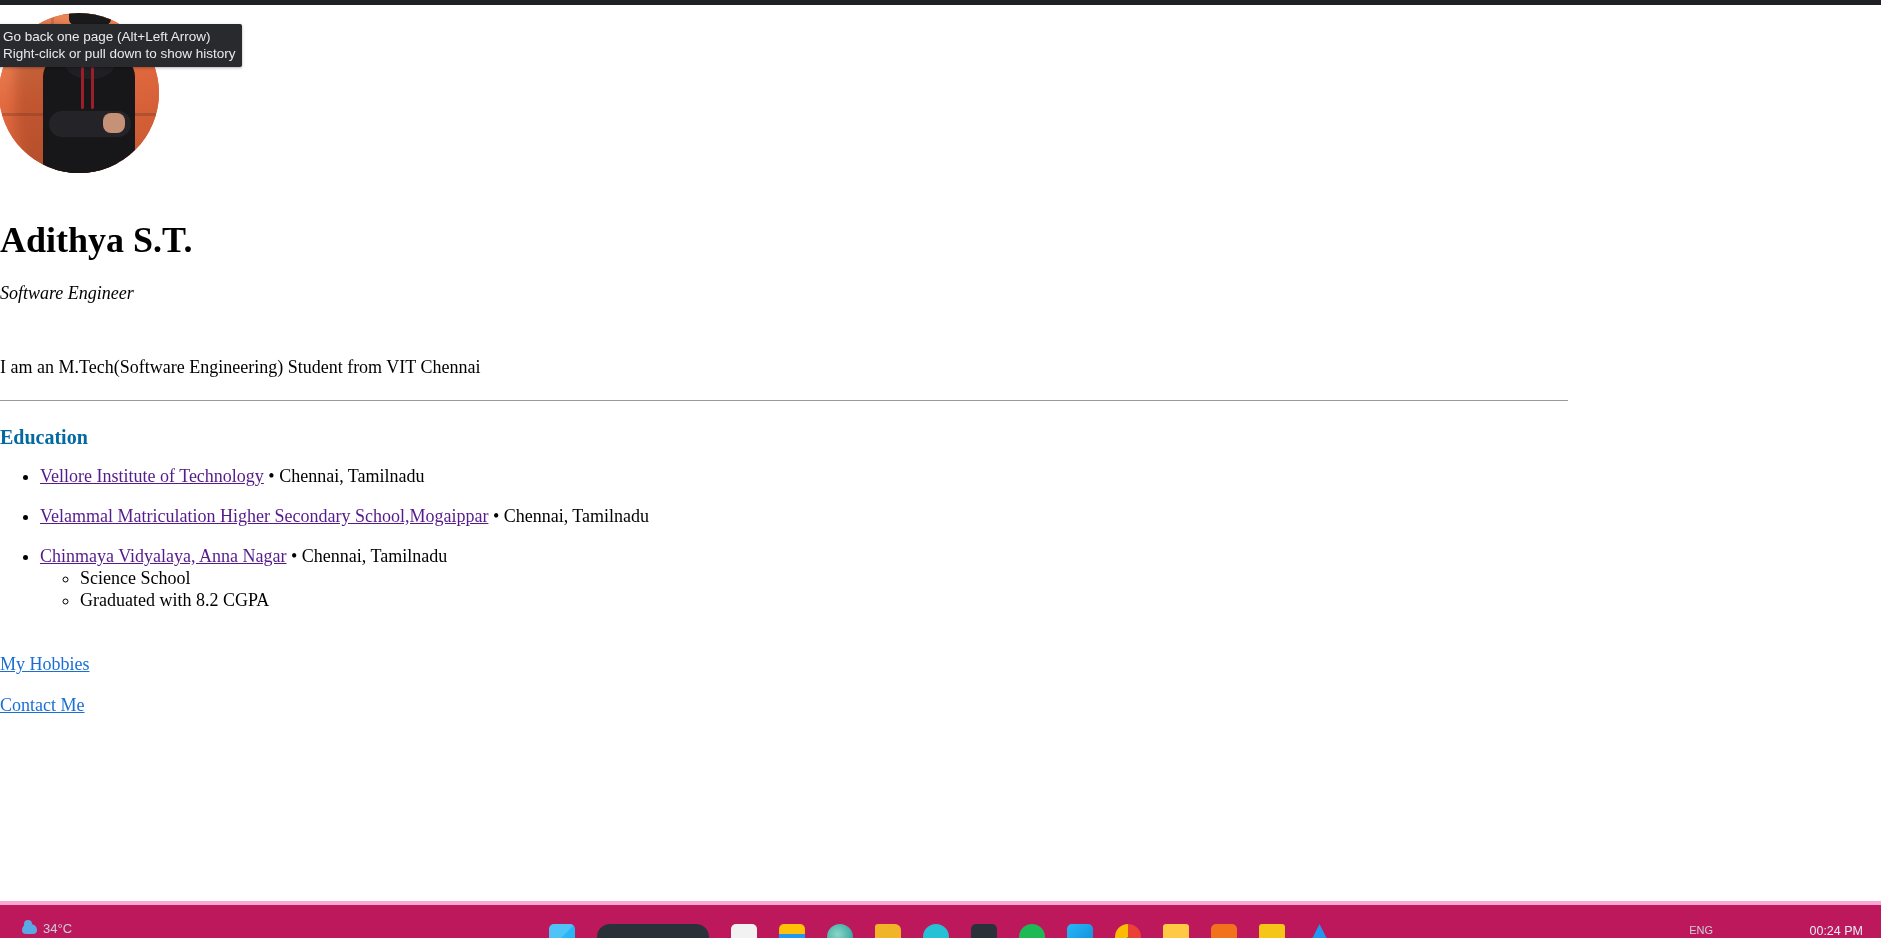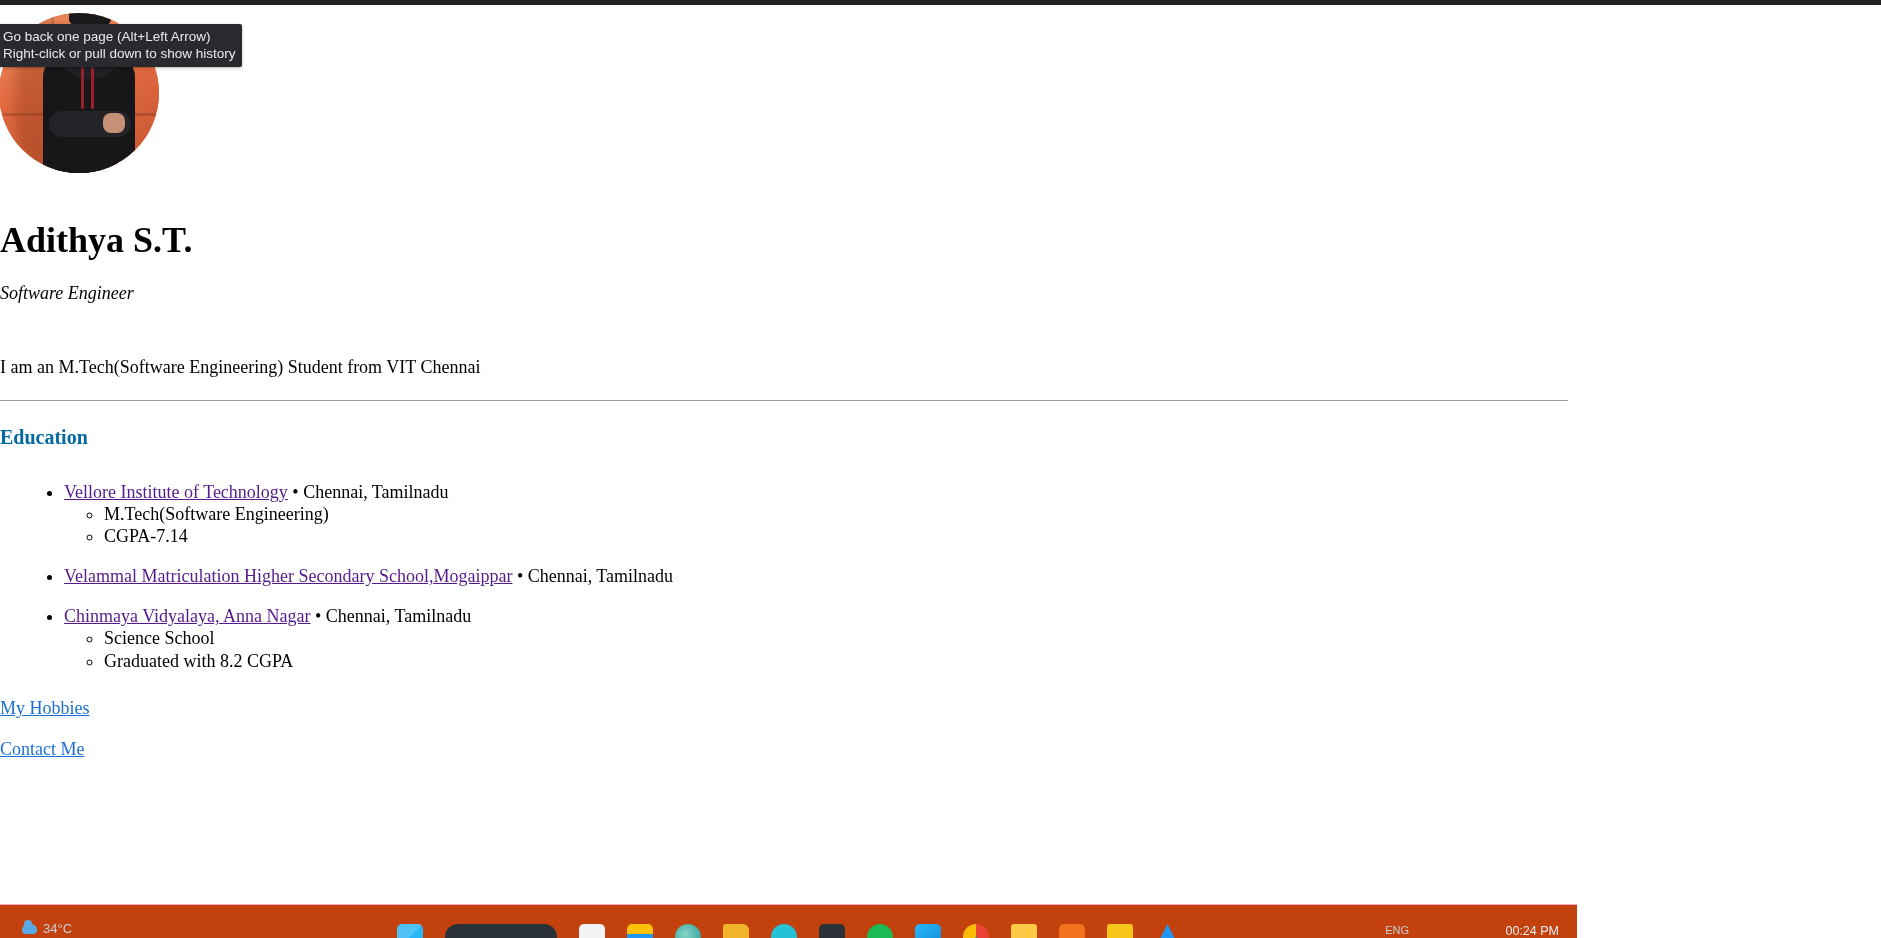--- a/index.html
+++ b/index.html
@@ -167,22 +167,22 @@
   h2.section-title {
     font-size: 20px;
     font-weight: bold;
     margin: 25px 0 0 0;
     color: #0369a1;
   }
 
   
   ul.edu-list {
     list-style: disc;
-    margin: 33px 0 0 0;
-    padding-left: 64px;
+    margin: 17px 0 0 0;
+    padding-left: 40px;
   }
   ul.edu-list > li {
     font-size: 18px;
     color: #000000;
     margin-bottom: 20px;
     line-height: 1.12;
   }
   ul.edu-list > li:last-child { margin-bottom: 0; }
   ul.sub-list {
     list-style: circle;
@@ -200,21 +200,21 @@
     text-decoration: underline;
   }
   a.plain-link {
     color: #1a6fd4;
     text-decoration: underline;
     font-size: 18px;
   }
   p.footer-link {
     margin: 0;
   }
-  p.footer-link.first { margin-top: 27px; }
+  p.footer-link.first { margin-top: 44px; }
   p.footer-link.second { margin-top: 20px; }
 
   
   .tooltip {
     position: absolute;
     left: -3px;
     top: 19px;
     background: #292a2d;
     color: #e8eaed;
     font-family: "Liberation Sans", "DejaVu Sans", sans-serif;
@@ -226,24 +226,24 @@
     white-space: nowrap;
     box-shadow: 0 1px 3px rgba(0,0,0,0.3);
   }
   .tooltip div { display: block; }
 
   
   .taskbar {
     position: absolute;
     left: 0;
     bottom: 0;
-    width: 1577px;
+    width: 1881px;
     height: 33px;
-    background: #c2410c;
-    border-top: 1px solid #f9a8d4;
+    background: #be185d;
+    border-top: 4px solid #f9a8d4;
     overflow: hidden;
   }
   .tb-weather {
     position: absolute;
     left: 22px;
     top: 16px;
     color: #c9d1d9;
     font-family: "Liberation Sans", "DejaVu Sans", sans-serif;
     font-size: 13px;
     display: flex;
@@ -347,24 +347,20 @@
     <p class="intro">I am an M.Tech(Software Engineering) Student from VIT Chennai</p>
 
     <hr class="divider">
 
     <h2 class="section-title">Education</h2>
 
     <ul class="edu-list">
       <li>
         <a class="visited-link" href="#">Vellore Institute of Technology</a>
         <span>• Chennai, Tamilnadu</span>
-        <ul class="sub-list">
-          <li>M.Tech(Software Engineering)</li>
-          <li>CGPA-7.14</li>
-        </ul>
       </li>
       <li>
         <a class="visited-link" href="#">Velammal Matriculation Higher Secondary School,Mogaippar</a>
         <span>• Chennai, Tamilnadu</span>
       </li>
       <li>
         <a class="visited-link" href="#">Chinmaya Vidyalaya, Anna Nagar</a>
         <span>• Chennai, Tamilnadu</span>
         <ul class="sub-list">
           <li>Science School</li>

